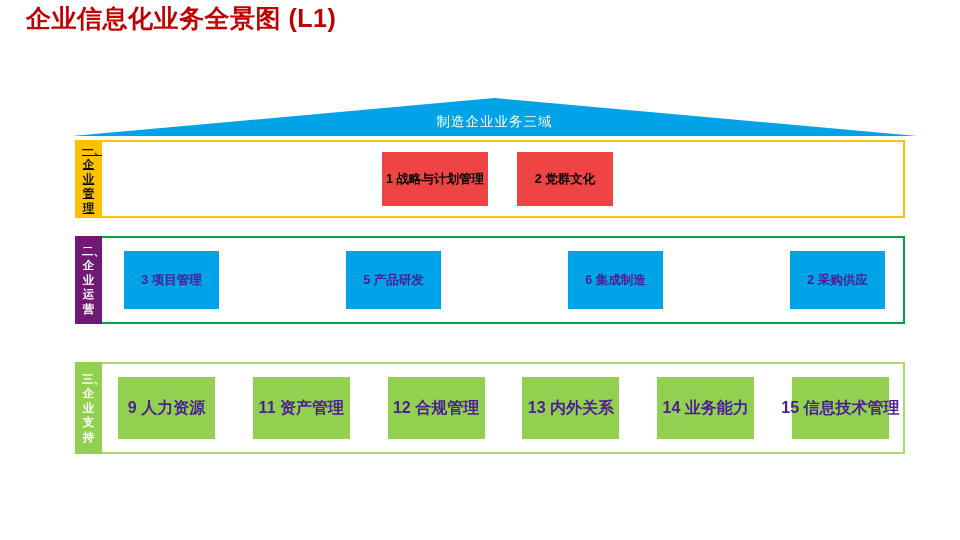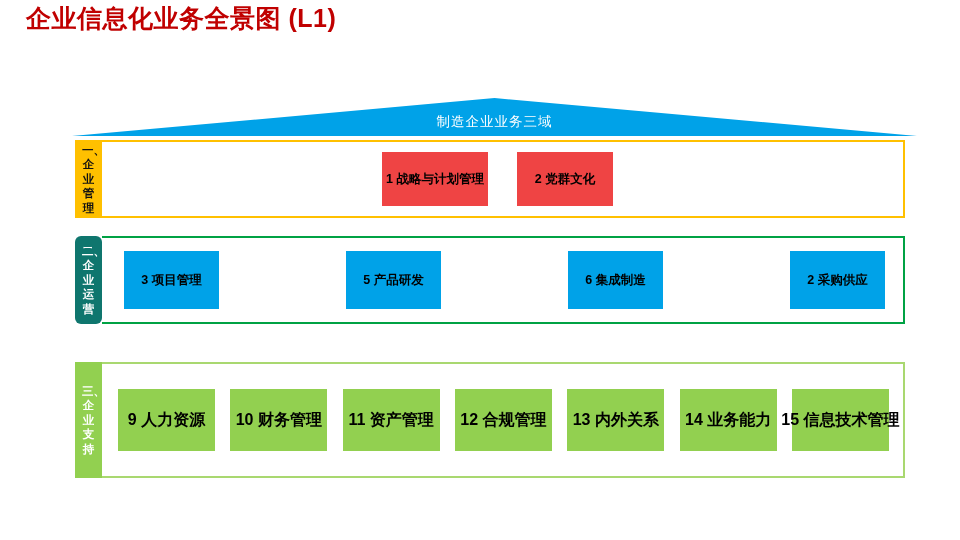--- a/index.html
+++ b/index.html
@@ -87,30 +87,31 @@
     background: #ffffff;
     display: flex;
     align-items: center;
     position: relative;
   }
   .cell {
     box-sizing: border-box;
     display: flex;
     align-items: center;
     justify-content: center;
-    color: #000000;
+    color: #4c1d95;
     font-weight: bold;
     text-align: center;
     white-space: nowrap;
   }
 
   
   #band-1 {
     top: 140px;
     height: 78px;
+    text-decoration: underline;
   }
   #band-1 .band-tab {
     background: #FFC000;
   }
   #band-1 .band-panel {
     border: 2px solid #FFC000;
     border-left: none;
   }
   #band-1 .cell {
     background: #ef4444;
@@ -128,42 +129,41 @@
     left: 415px;
     width: 96px;
   }
 
   
   #band-2 {
     top: 236px;
     height: 88px;
   }
   #band-2 .band-tab {
-    background: #0f766e;
+    background: #701a75;
     color: #ffffff;
-    border-radius: 6px;
   }
   #band-2 .band-panel {
     border: 2px solid #00A244;
     border-left: none;
     padding-left: 22px;
     padding-right: 18px;
     justify-content: space-between;
   }
   #band-2 .cell {
     background: #00A2E8;
     height: 58px;
     width: 95px;
     font-size: 12.5px;
   }
 
   
   #band-3 {
     top: 362px;
-    height: 116px;
+    height: 92px;
   }
   #band-3 .band-tab {
     background: #92D050;
     color: #ffffff;
   }
   #band-3 .band-panel {
     border: 2px solid #A9D870;
     border-left: none;
     padding-left: 16px;
     padding-right: 14px;
@@ -207,20 +207,19 @@
     <div class="cell">2 采购供应</div>
   </div>
 </div>
 
 <div class="band" id="band-3">
   <div class="band-tab">
     <span>三、企业支持</span>
   </div>
   <div class="band-panel">
     <div class="cell">9 人力资源</div>
-    <div class="cell">10 财务管理</div>
     <div class="cell">11 资产管理</div>
     <div class="cell">12 合规管理</div>
     <div class="cell">13 内外关系</div>
     <div class="cell">14 业务能力</div>
     <div class="cell">15 信息技术管理</div>
   </div>
 </div>
 
 </body></html>

